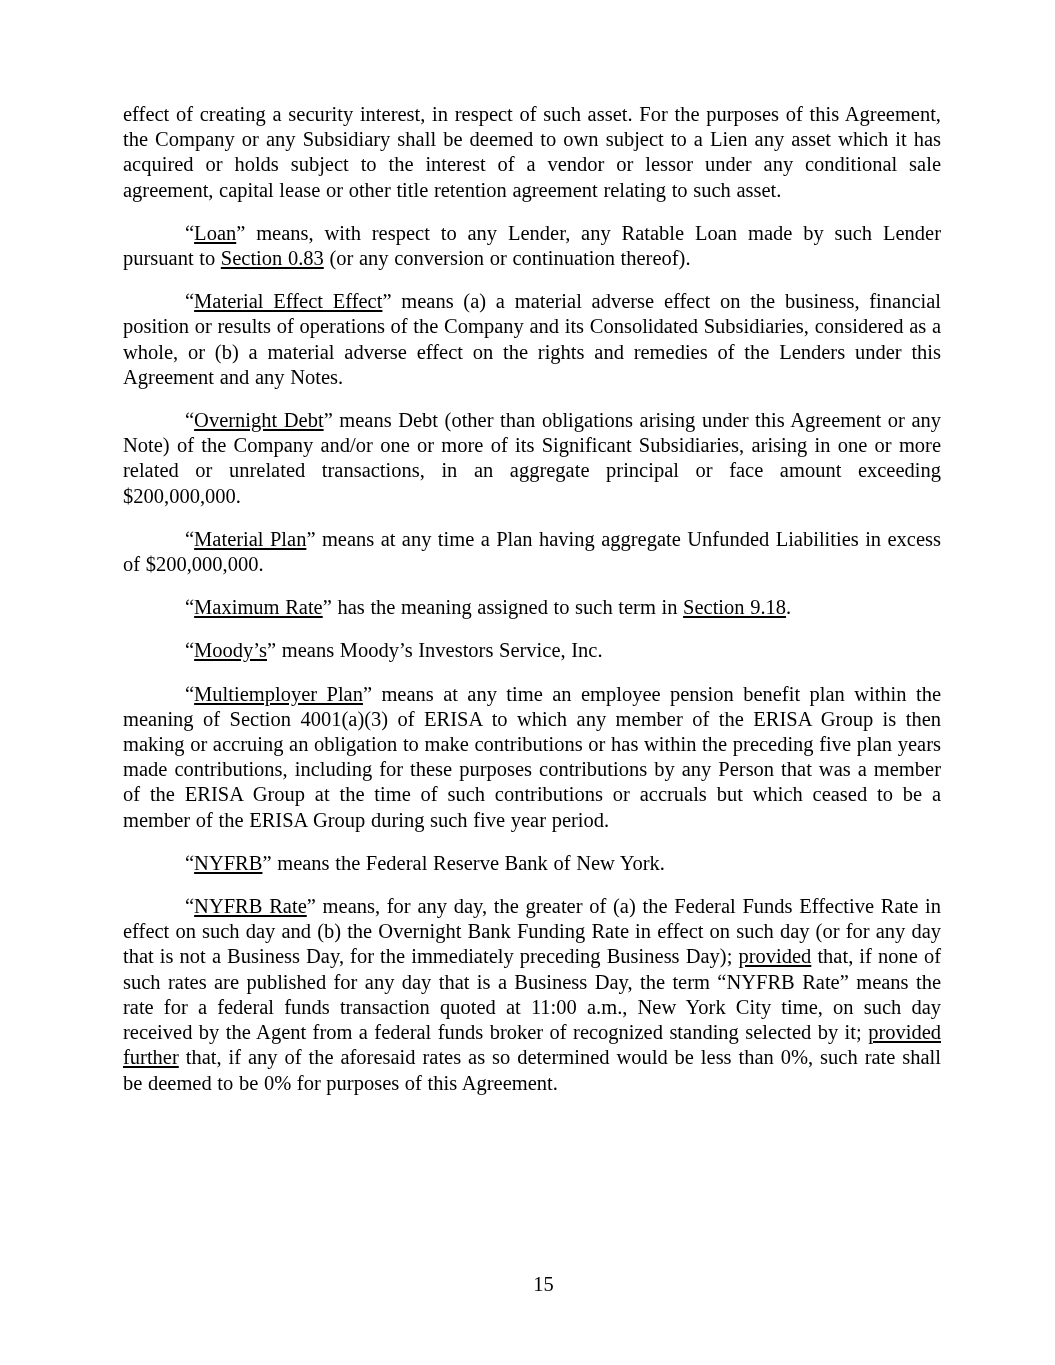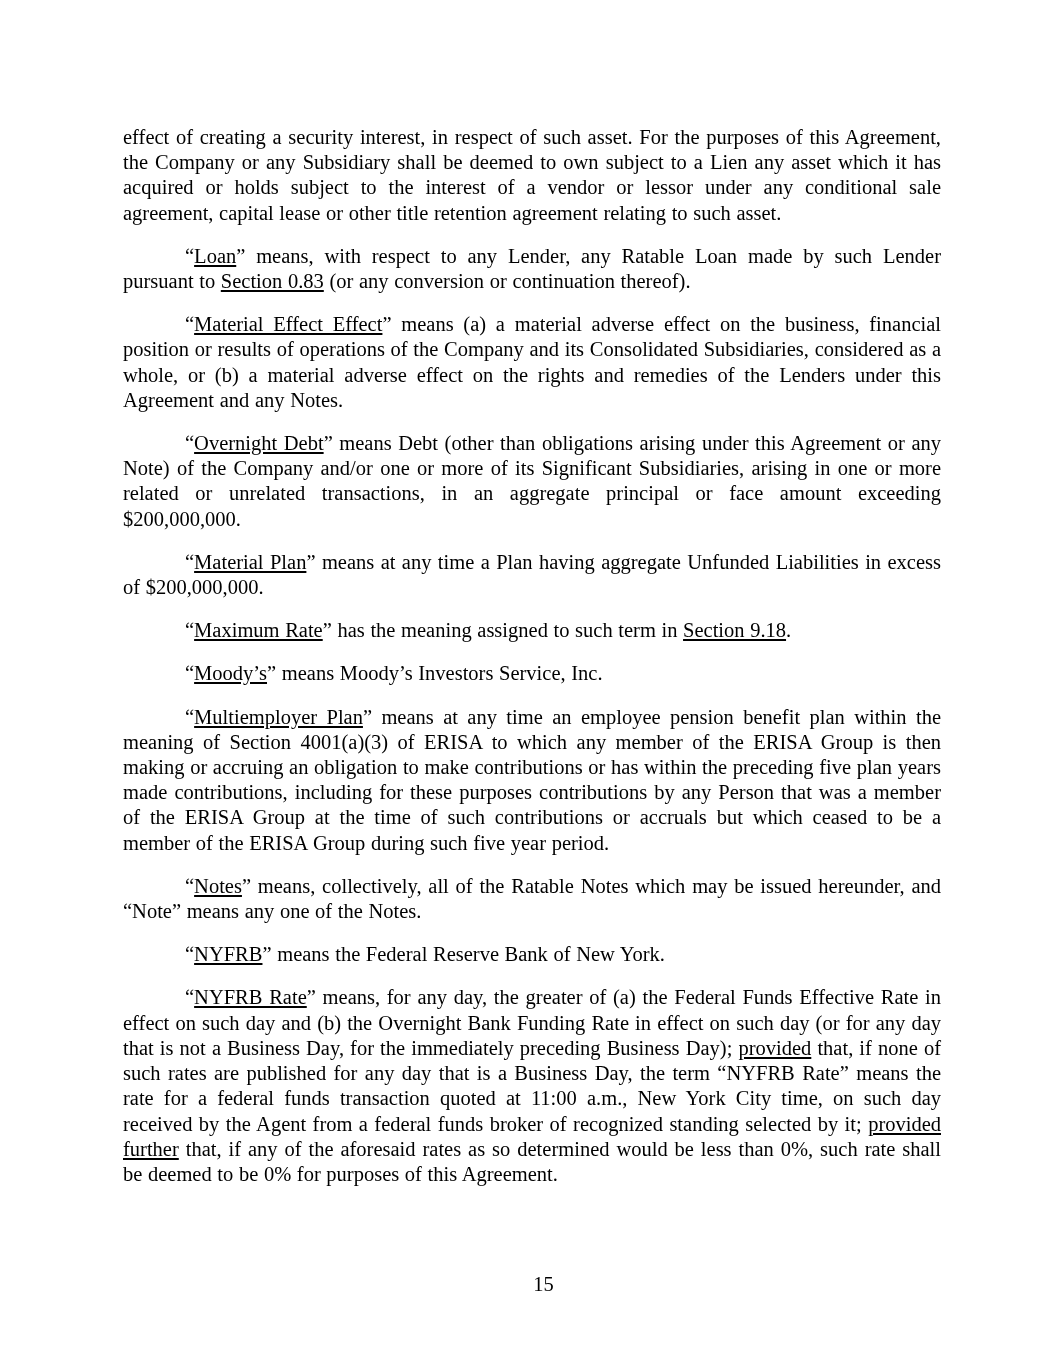--- a/index.html
+++ b/index.html
@@ -12,21 +12,21 @@
     width: 1055px;
     height: 1365px;
     background: #ffffff;
     color: #000000;
     font-family: "Liberation Serif", "DejaVu Serif", serif;
     overflow: hidden;
   }
   .content {
     position: absolute;
     left: 123px;
-    top: 125px;
+    top: 102px;
     width: 818px;
   }
   p.para {
     margin: 0 0 18px 0;
     font-size: 20.5px;
     line-height: 25.2px;
     text-align: justify;
     word-spacing: 0.5px;
   }
   p.para.indent {
@@ -53,18 +53,17 @@
 <div class="page">
   <div class="content" id="doc-body">
       <p class="para"><span>effect of creating a security interest, in respect of such asset.  For the purposes of this Agreement, the Company or any Subsidiary shall be deemed to own subject to a Lien any asset which it has acquired or holds subject to the interest of a vendor or lessor under any conditional sale agreement, capital lease or other title retention agreement relating to such asset.</span></p>
       <p class="para indent"><span>“</span><span class="u">Loan</span><span>” means, with respect to any Lender, any Ratable Loan made by such Lender pursuant to </span><span class="u">Section 0.83</span><span> (or any conversion or continuation thereof).</span></p>
       <p class="para indent"><span>“</span><span class="u">Material Effect Effect</span><span>” means (a) a material adverse effect on the business, financial position or results of operations of the Company and its Consolidated Subsidiaries, considered as a whole, or (b) a material adverse effect on the rights and remedies of the Lenders under this Agreement and any Notes.</span></p>
       <p class="para indent"><span>“</span><span class="u">Overnight Debt</span><span>” means Debt (other than obligations arising under this Agreement or any Note) of the Company and/or one or more of its Significant Subsidiaries, arising in one or more related or unrelated transactions, in an aggregate principal or face amount exceeding $200,000,000.</span></p>
       <p class="para indent"><span>“</span><span class="u">Material Plan</span><span>” means at any time a Plan having aggregate Unfunded Liabilities in excess of $200,000,000.</span></p>
       <p class="para indent"><span>“</span><span class="u">Maximum Rate</span><span>” has the meaning assigned to such term in </span><span class="u">Section 9.18</span><span>.</span></p>
       <p class="para indent"><span>“</span><span class="u">Moody’s</span><span>” means Moody’s Investors Service, Inc.</span></p>
       <p class="para indent"><span>“</span><span class="u">Multiemployer Plan</span><span>” means at any time an employee pension benefit plan within the meaning of Section 4001(a)(3) of ERISA to which any member of the ERISA Group is then making or accruing an obligation to make contributions or has within the preceding five plan years made contributions, including for these purposes contributions by any Person that was a member of the ERISA Group at the time of such contributions or accruals but which ceased to be a member of the ERISA Group during such five year period.</span></p>
-      <p class="para indent"><span>“</span><span class="u">Notes</span><span>” means, collectively, all of the Ratable Notes which may be issued hereunder, and “Note” means any one of the Notes.</span></p>
       <p class="para indent"><span>“</span><span class="u">NYFRB</span><span>” means the Federal Reserve Bank of New York.</span></p>
       <p class="para indent"><span>“</span><span class="u">NYFRB Rate</span><span>” means, for any day, the greater of (a) the Federal Funds Effective Rate in effect on such day and (b) the Overnight Bank Funding Rate in effect on such day (or for any day that is not a Business Day, for the immediately preceding Business Day); </span><span class="u">provided</span><span> that, if none of such rates are published for any day that is a Business Day, the term “NYFRB Rate” means the rate for a federal funds transaction quoted at 11:00 a.m., New York City time, on such day received by the Agent from a federal funds broker of recognized standing selected by it; </span><span class="u">provided</span><span> </span><span class="u">further</span><span> that, if any of the aforesaid rates as so determined would be less than 0%, such rate shall be deemed to be 0% for purposes of this Agreement.</span></p>
     </div>
   <div class="page-number">15</div>
 </div>
 
 </body></html>

